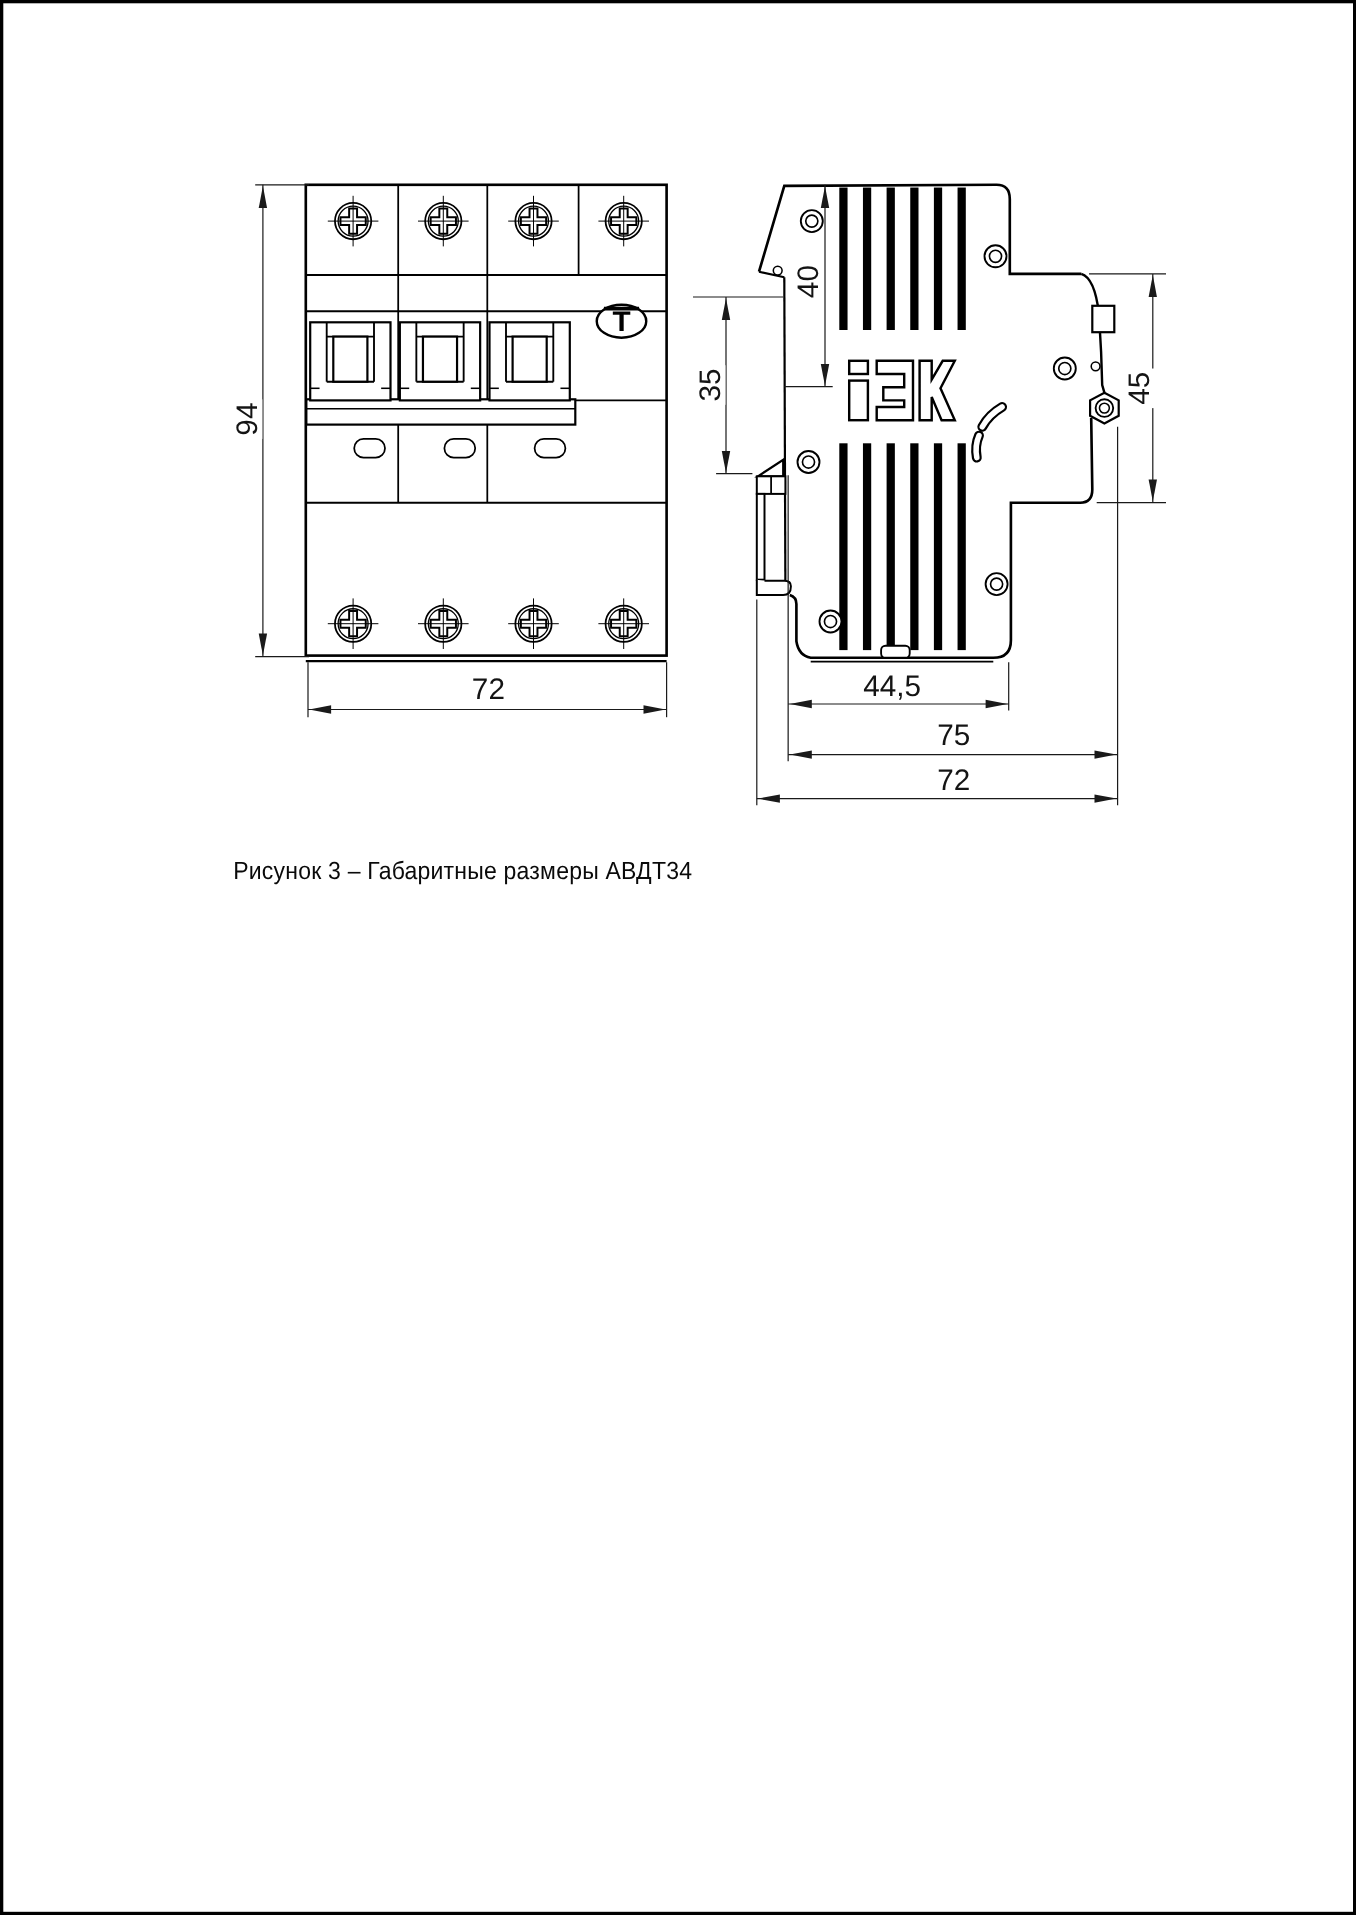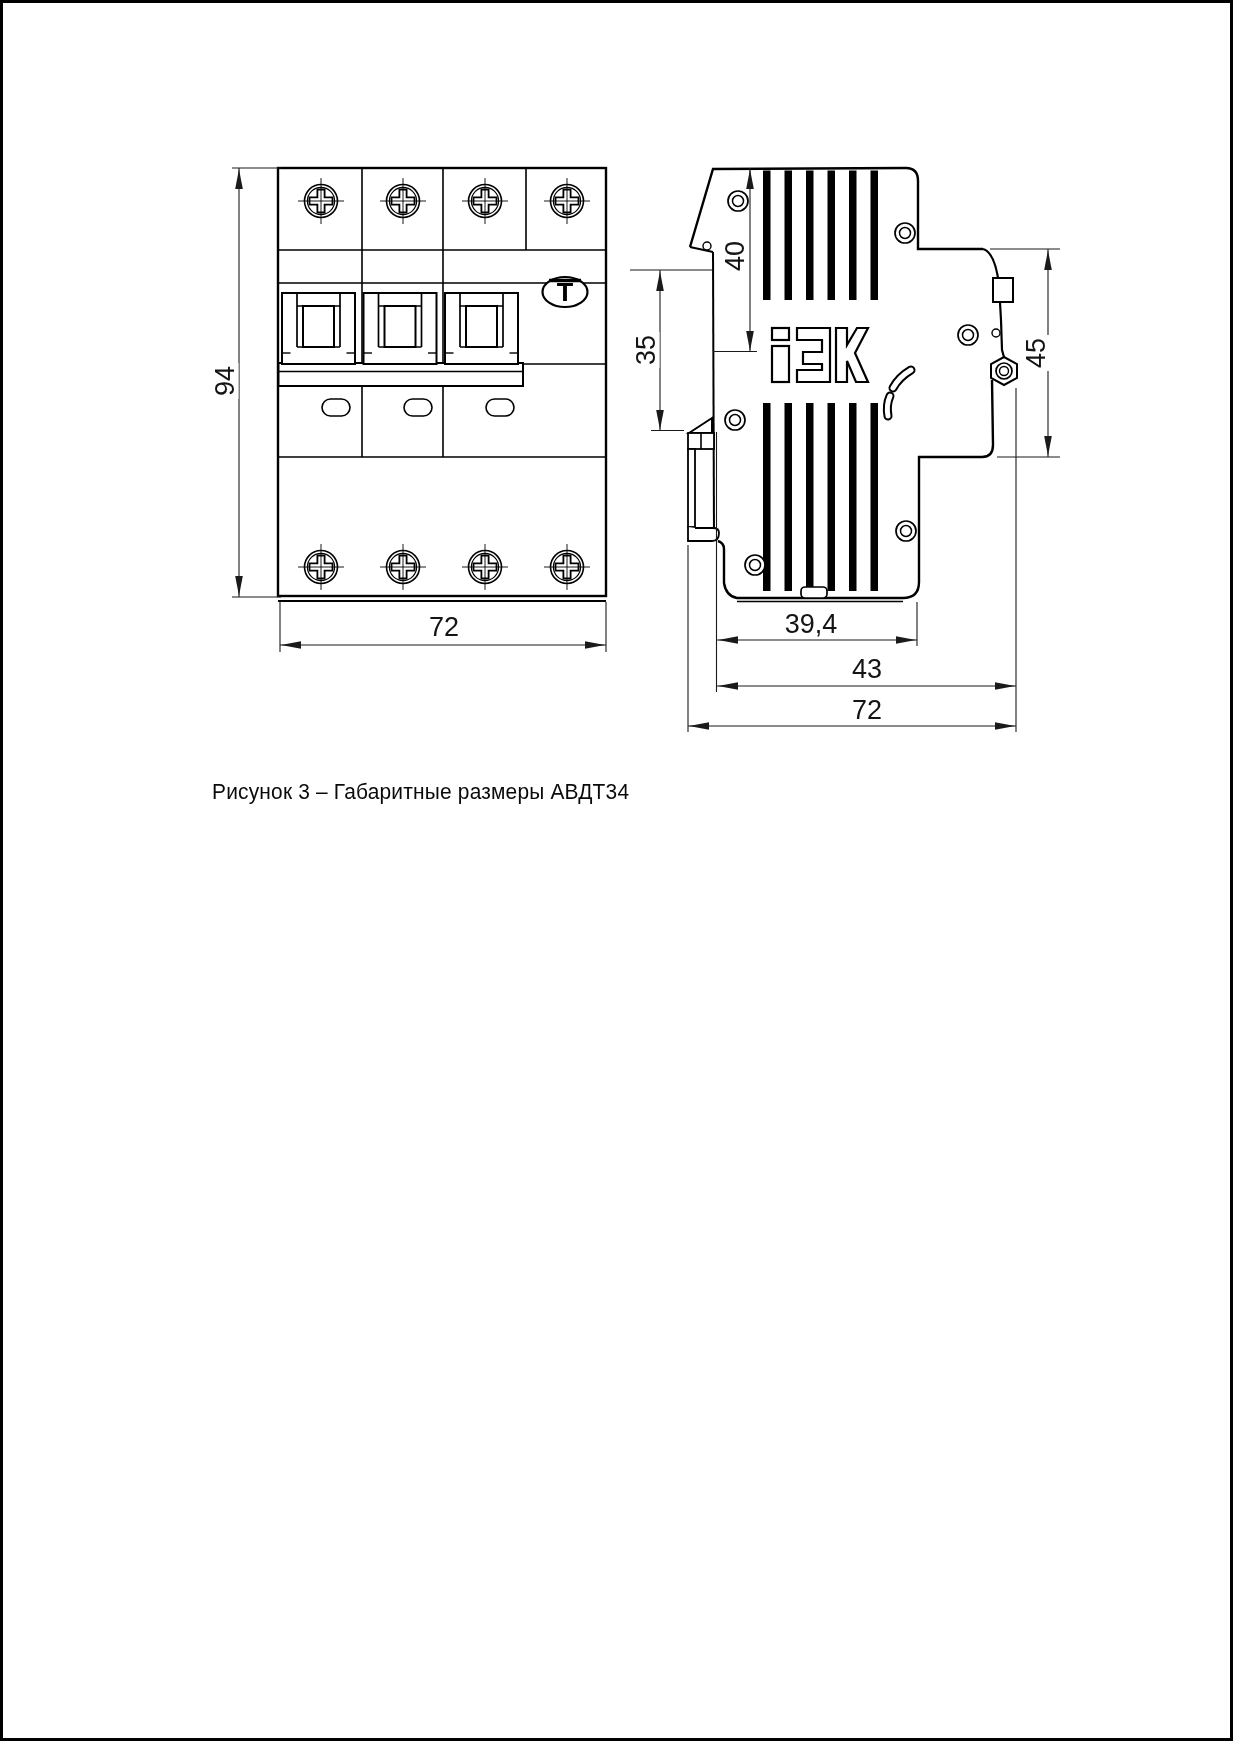--- a/index.html
+++ b/index.html
@@ -247,20 +247,20 @@
       <polygon points="689,726 709,722.2 709,729.8" fill="#1a1a1a" stroke="none"></polygon>
       <polygon points="1015,726 995,722.2 995,729.8" fill="#1a1a1a" stroke="none"></polygon>
     </g>
   </svg>
 
   <div class="dim-label vert" style="left:225px;top:381px;">94</div>
   <div class="dim-label" style="left:444px;top:627px;">72</div>
   <div class="dim-label vert" style="left:735px;top:256px;">40</div>
   <div class="dim-label vert" style="left:646px;top:350px;">35</div>
   <div class="dim-label vert" style="left:1036px;top:353px;">45</div>
-  <div class="dim-label" style="left:811px;top:624px;">39,4</div>
-  <div class="dim-label" style="left:867px;top:669px;">43</div>
+  <div class="dim-label" style="left:811px;top:624px;">44,5</div>
+  <div class="dim-label" style="left:867px;top:669px;">75</div>
   <div class="dim-label" style="left:867px;top:710px;">72</div>
 
   <div class="t-label" style="left:565px;top:293px;">T</div>
 
   <div class="caption">Рисунок 3 – Габаритные размеры АВДТ34</div>
 </div>
 
 </body></html>

